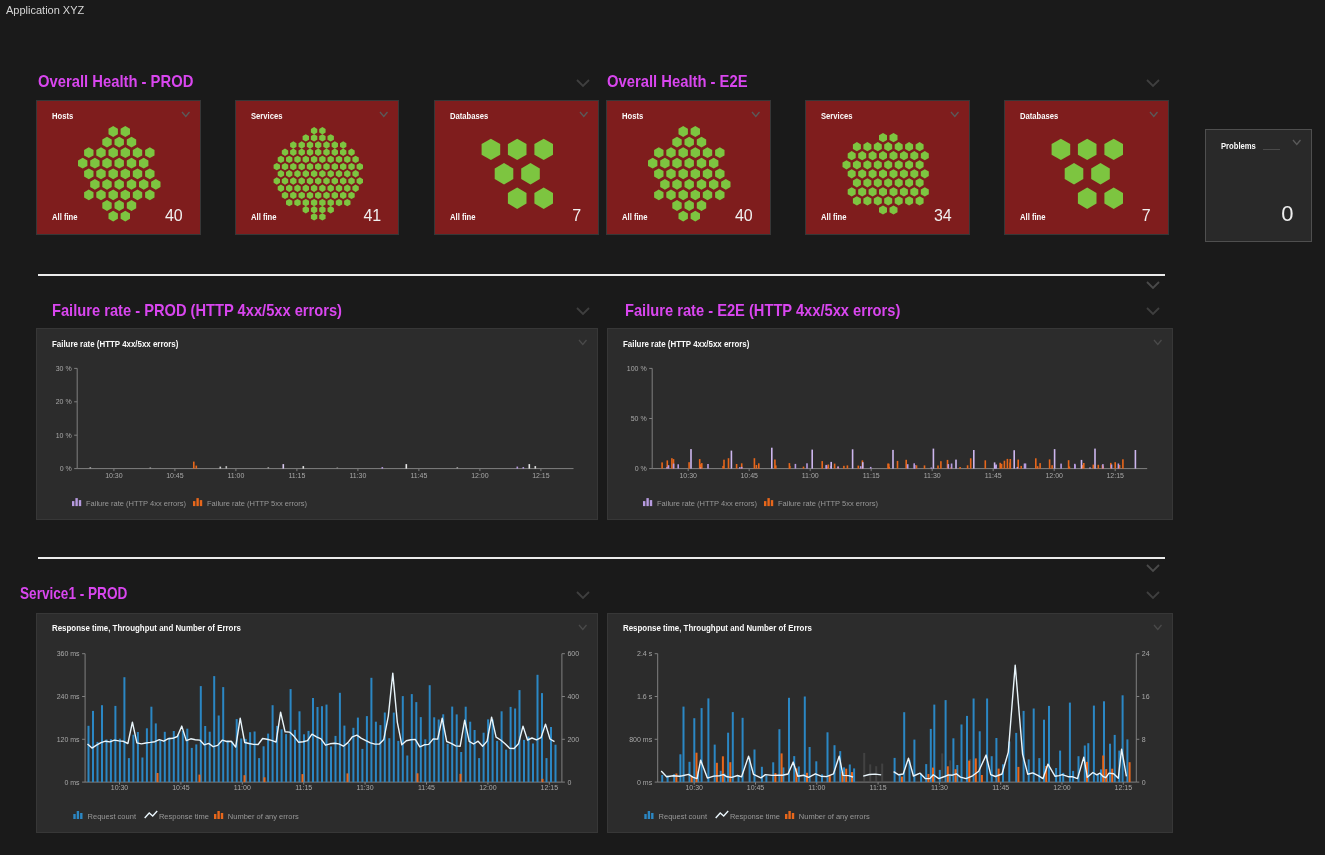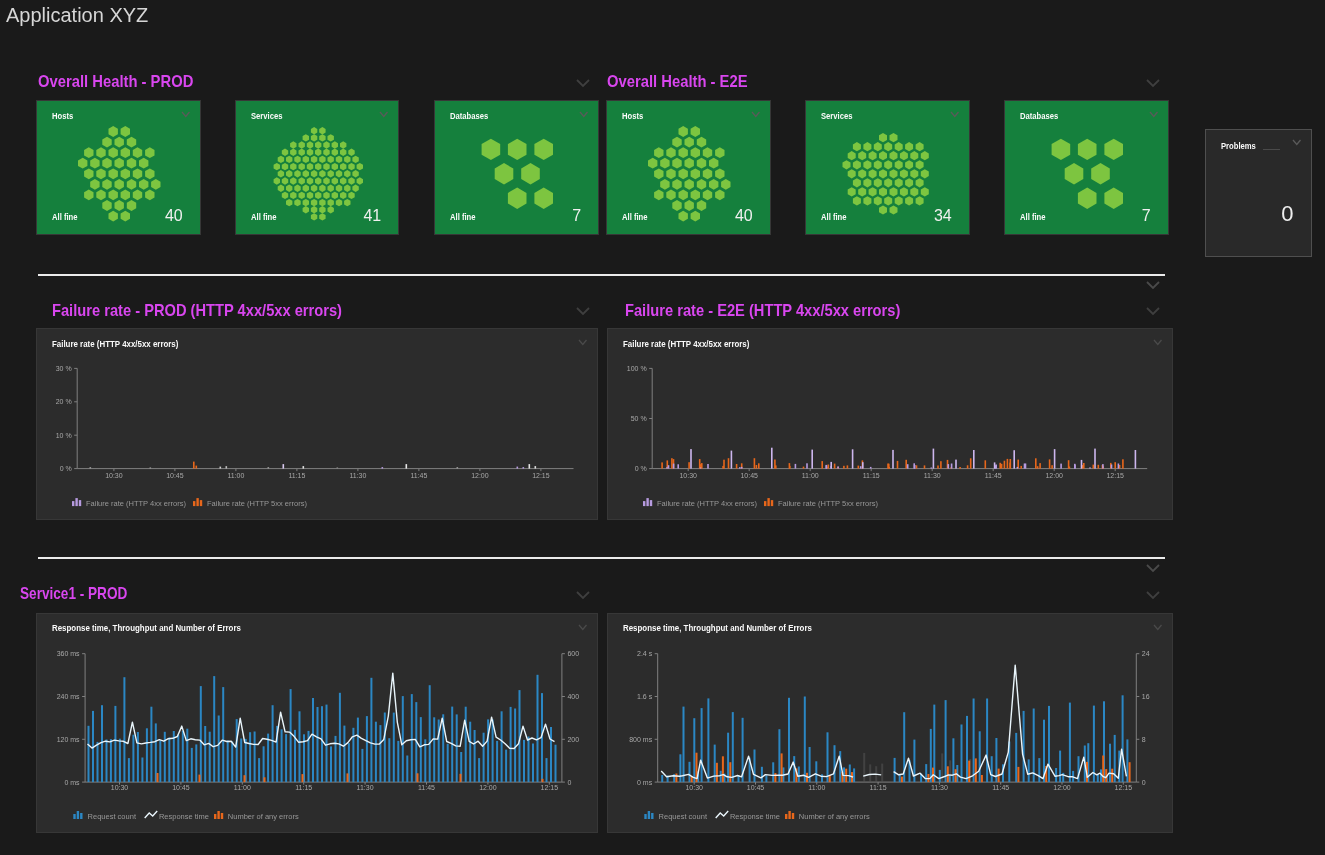--- a/index.html
+++ b/index.html
@@ -1,24 +1,24 @@
 <!DOCTYPE html>
 <html><head><meta charset="utf-8"><style>
 html,body{margin:0;padding:0;background:#1a1a1a;width:1325px;height:855px;overflow:hidden;}
 body{font-family:"Liberation Sans",sans-serif;position:relative;}
 .abs{position:absolute;}
 .sect{position:absolute;font-size:17px;font-weight:bold;color:#d946ef;white-space:nowrap;}
 .sect span{display:inline-block;transform-origin:left center;}
-.tile{position:absolute;background:#15803d;border:1px solid #373737;box-sizing:border-box;}
+.tile{position:absolute;background:#7f1d1d;border:1px solid #373737;box-sizing:border-box;}
 .ttl{position:absolute;font-size:8.5px;font-weight:bold;color:#fafafa;white-space:nowrap;}
 .ttl span{display:inline-block;transform:scaleX(.9);transform-origin:left center;}
 .num{position:absolute;font-size:16px;font-weight:normal;color:#f0f0f0;}
 .sep{position:absolute;height:2.5px;background:#ebebeb;}
 </style></head><body>
-<div class="abs" style="left:6px;top:4px;font-size:20px;color:#d6d6d6;">Application XYZ</div>
+<div class="abs" style="left:6px;top:4px;font-size:11px;color:#d6d6d6;">Application XYZ</div>
 <div class="sect" style="left:38px;top:72px;"><span style="transform:scaleX(0.87)">Overall Health - PROD</span></div>
 <div class="sect" style="left:607px;top:72px;"><span style="transform:scaleX(0.87)">Overall Health - E2E</span></div>
 <div class="sect" style="left:52px;top:300.5px;text-align:center;"><span style="transform:scaleX(0.863)">Failure rate - PROD (HTTP 4xx/5xx errors)</span></div>
 <div class="sect" style="left:625px;top:300.5px;"><span style="transform:scaleX(0.863)">Failure rate - E2E (HTTP 4xx/5xx errors)</span></div>
 <div class="sect" style="left:20px;top:584px;"><span style="transform:scaleX(0.8)">Service1 - PROD</span></div>
 <div class="sect" style="left:607px;top:584px;margin-top:37px;"><span style="transform:scaleX(0.85)">Service1 - E2E</span></div>
 <svg class="abs" style="left:576px;top:79px" width="14" height="9">
     <path d="M1,1 L7,7 L13,1" fill="none" stroke="#3f3f3f" stroke-width="1.8"></path>
   </svg>
 <svg class="abs" style="left:1146px;top:79px" width="14" height="9">
@@ -363,21 +363,21 @@
       <use href="#hf" x="82.2" y="97.2"></use>
       <use href="#hf" x="108.7" y="97.2"></use>
     </svg>
     <div class="ttl" style="left:15px;top:10px;"><span>Databases</span></div>
     <svg class="abs" style="left:143.5px;top:10px" width="9.5" height="7.5">
       <path d="M1,1 L4.8,5.5 L8.5,1" fill="none" stroke="#5a5a5a" stroke-width="1.3"></path>
     </svg>
     <div class="ttl" style="left:15px;top:110.6px;"><span>All fine</span></div>
     <div class="num" style="right:16.8px;top:106px;">7</div>
   </div>
-<div class="tile" style="left:1204.5px;top:129px;width:107px;height:128px;background:#292929;border-color:#4f4f4f;">
+<div class="tile" style="left:1204.5px;top:129px;width:107px;height:113px;background:#292929;border-color:#4f4f4f;">
     <div class="ttl" style="left:15px;top:11px;"><span>Problems</span></div>
     <div class="abs" style="left:57px;top:18.5px;width:17px;height:1px;background:#4a4a4a;"></div>
     <svg class="abs" style="left:86px;top:9px" width="9.5" height="7.5">
       <path d="M1,1 L4.8,5.5 L8.5,1" fill="none" stroke="#5a5a5a" stroke-width="1.3"></path>
     </svg>
     <div class="abs" style="right:17px;top:71.3px;font-size:22px;color:#efefef;">0</div>
   </div>
 <div class="tile" style="left:35.5px;top:327.9px;width:562px;height:192.3px;background:#2c2c2c;">
     <div class="ttl" style="left:15.3px;top:9.7px;"><span style="transform:scaleX(.93)">Failure rate (HTTP 4xx/5xx errors)</span></div>
     <svg class="abs" style="left:541px;top:10px" width="9.5" height="7.5">

